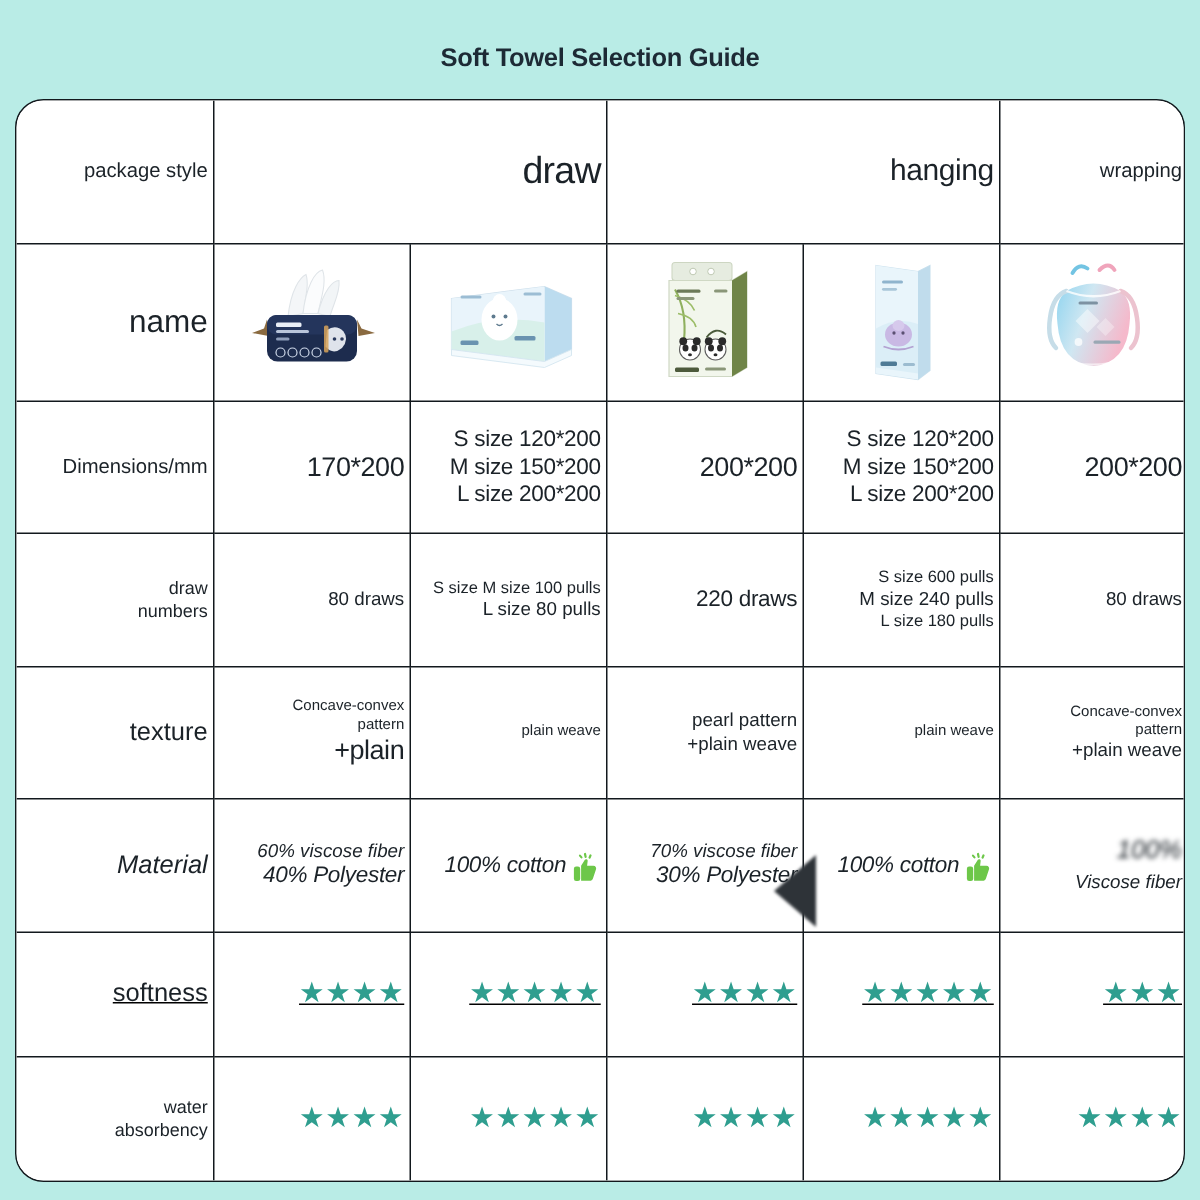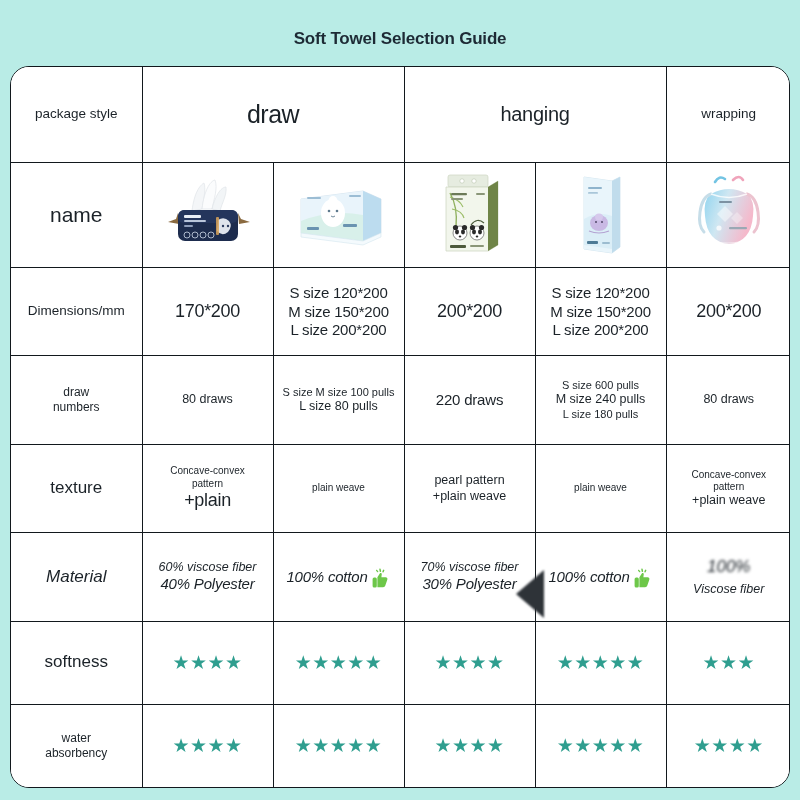--- a/index.html
+++ b/index.html
@@ -42,21 +42,21 @@
 
   table.guide {
     width: 100%;
     height: 100%;
     border-collapse: collapse;
     table-layout: fixed;
   }
 
   table.guide td {
     border: 1.3px solid #12181d;
-    text-align: center;
+    text-align: right;
     vertical-align: middle;
     color: #1b2228;
     padding: 2px 3px;
     background: #fff;
     line-height: 1.22;
   }
   
   table.guide tr:first-child td { border-top: none; }
   table.guide tr:last-child td { border-bottom: none; }
   table.guide td:first-child { border-left: none; }
@@ -71,21 +71,21 @@
   col.c-5 { width: 125px; }
 
   
   tr.r-pkg   { height: 85px;  }
   tr.r-name  { height: 94px;  }
   tr.r-dim   { height: 79px;  }
   tr.r-draw  { height: 79px;  }
   tr.r-wt    { height: 79px;  }
   tr.r-tex   { height: 79px;  }
   tr.r-mat   { height: 79px; font-style: italic;  }
-  tr.r-soft  { height: 74px;  }
+  tr.r-soft  { height: 74px; text-decoration: underline;  }
   tr.r-water { height: 74px;  }
 
   
   .lbl      { font-size: 13.5px; }
   .lbl-lg   { font-size: 21px; }
   .lbl-md   { font-size: 17px; }
   .lbl-sm   { font-size: 12px; }
 
   
   .hdr-draw    { font-size: 25px; letter-spacing: -0.5px; }

